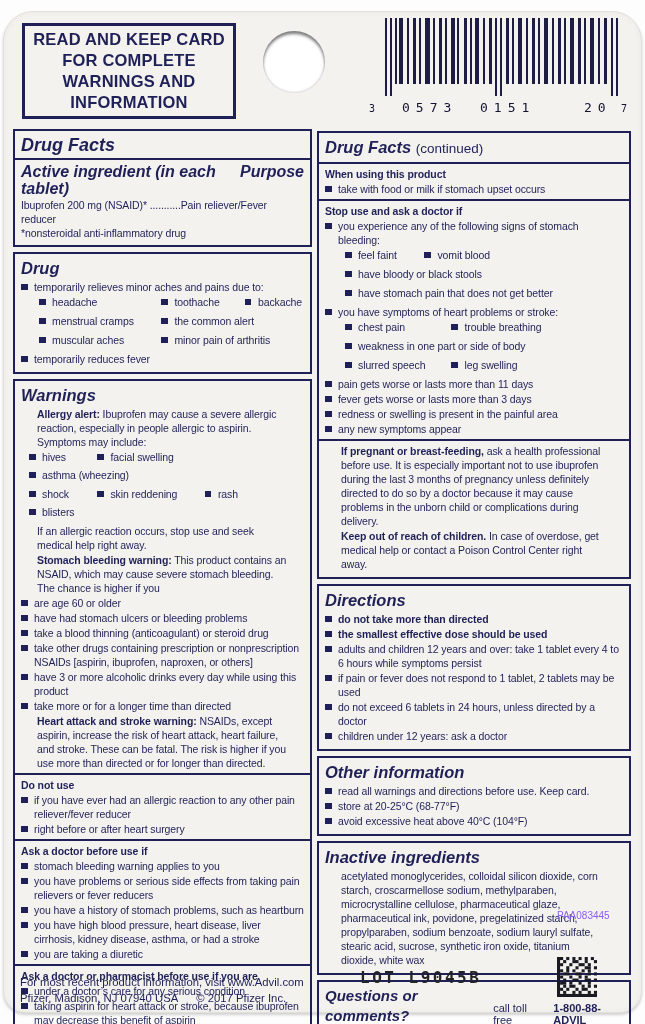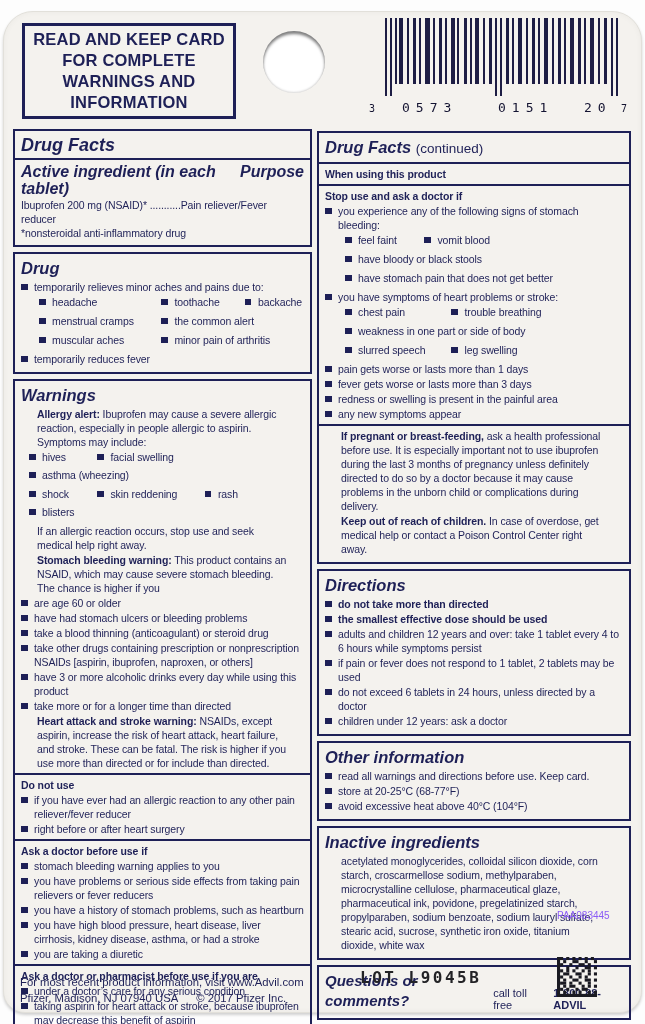--- a/index.html
+++ b/index.html
@@ -103,21 +103,21 @@
         <rect x="199" y="0" width="2" height="66"></rect>
           <rect x="205" y="0" width="4" height="66"></rect>
         <rect x="213" y="0" width="2" height="66"></rect>
           <rect x="219" y="0" width="3" height="66"></rect>
         <rect x="226" y="0" width="2" height="78"></rect>
           <rect x="231" y="0" width="2" height="78"></rect>
       </g>
     </svg>
     <span class="bdig small" style="left:1px">3</span>
     <span class="bdig grp" style="left:34px">0573</span>
-    <span class="bdig grp" style="left:130px">0151</span>
+    <span class="bdig grp" style="left:112px">0151</span>
     <span class="bdig grp" style="left:216px">20</span>
     <span class="bdig small" style="left:253px">7</span>
   </div>
 
   <div class="col col-left">
 
     <section class="box">
       <div class="hd t18">Drug Facts</div>
       <div class="rule thick"></div>
       <div class="ai-row">
@@ -162,21 +162,21 @@
         <span class="li2">blisters</span>
       </div>
       <p class="p">If an allergic reaction occurs, stop use and seek medical help right away.</p>
       <p class="p"><b>Stomach bleeding warning:</b><span> This product contains an NSAID, which may cause severe stomach bleeding. The chance is higher if you</span></p>
       <div class="li"><span>are age 60 or older</span></div>
       <div class="li"><span>have had stomach ulcers or bleeding problems</span></div>
       <div class="li"><span>take a blood thinning (anticoagulant) or steroid drug</span></div>
       <div class="li"><span>take other drugs containing prescription or nonprescription NSAIDs [aspirin, ibuprofen, naproxen, or others]</span></div>
       <div class="li"><span>have 3 or more alcoholic drinks every day while using this product</span></div>
       <div class="li"><span>take more or for a longer time than directed</span></div>
-      <p class="p"><b>Heart attack and stroke warning:</b><span> NSAIDs, except aspirin, increase the risk of heart attack, heart failure, and stroke. These can be fatal. The risk is higher if you use more than directed or for include than directed.</span></p>
+      <p class="p"><b>Heart attack and stroke warning:</b><span> NSAIDs, except aspirin, increase the risk of heart attack, heart failure, and stroke. These can be fatal. The risk is higher if you use more than directed or for longer than directed.</span></p>
       <div class="rule"></div>
       <div class="sh">Do not use</div>
       <div class="li"><span>if you have ever had an allergic reaction to any other pain reliever/fever reducer</span></div>
       <div class="li"><span>right before or after heart surgery</span></div>
       <div class="rule"></div>
       <div class="sh">Ask a doctor before use if</div>
       <div class="li"><span>stomach bleeding warning applies to you</span></div>
       <div class="li"><span>you have problems or serious side effects from taking pain relievers or fever reducers</span></div>
       <div class="li"><span>you have a history of stomach problems, such as heartburn</span></div>
       <div class="li"><span>you have high blood pressure, heart disease, liver cirrhosis, kidney disease, asthma, or had a stroke</span></div>
@@ -189,20 +189,21 @@
       <span class="arrow"></span>
     </section>
   </div>
 
   <div class="col col-right">
 
     <section class="box">
       <div class="hd"><span>Drug Facts</span> <span class="cont">(continued)</span></div>
       <div class="rule thick"></div>
       <div class="sh">When using this product</div>
+      <div class="li"><span>take with food or milk if stomach upset occurs</span></div>
       <div class="rule"></div>
       <div class="sh">Stop use and ask a doctor if</div>
       <div class="li"><span>you experience any of the following signs of stomach bleeding:</span></div>
       <div class="row" style="margin-left:20px">
         <span class="li2" style="width:62px">feel faint</span>
         <span class="li2">vomit blood</span>
       </div>
       <div class="row" style="margin-left:20px">
         <span class="li2">have bloody or black stools</span>
       </div>
@@ -214,21 +215,21 @@
         <span class="li2" style="width:89px">chest pain</span>
         <span class="li2">trouble breathing</span>
       </div>
       <div class="row" style="margin-left:20px">
         <span class="li2">weakness in one part or side of body</span>
       </div>
       <div class="row" style="margin-left:20px">
         <span class="li2" style="width:89px">slurred speech</span>
         <span class="li2">leg swelling</span>
       </div>
-      <div class="li"><span>pain gets worse or lasts more than 1 days</span></div>
+      <div class="li"><span>pain gets worse or lasts more than 11 days</span></div>
       <div class="li"><span>fever gets worse or lasts more than 3 days</span></div>
       <div class="li"><span>redness or swelling is present in the painful area</span></div>
       <div class="li"><span>any new symptoms appear</span></div>
       <div class="rule"></div>
       <p class="p"><b>If pregnant or breast-feeding,</b><span> ask a health professional before use. It is especially important not to use ibuprofen during the last 3 months of pregnancy unless definitely directed to do so by a doctor because it may cause problems in the unborn child or complications during delivery.</span></p>
       <p class="p"><b>Keep out of reach of children.</b><span> In case of overdose, get medical help or contact a Poison Control Center right away.</span></p>
     </section>
 
     <section class="box">
       <div class="hd">Directions</div>

